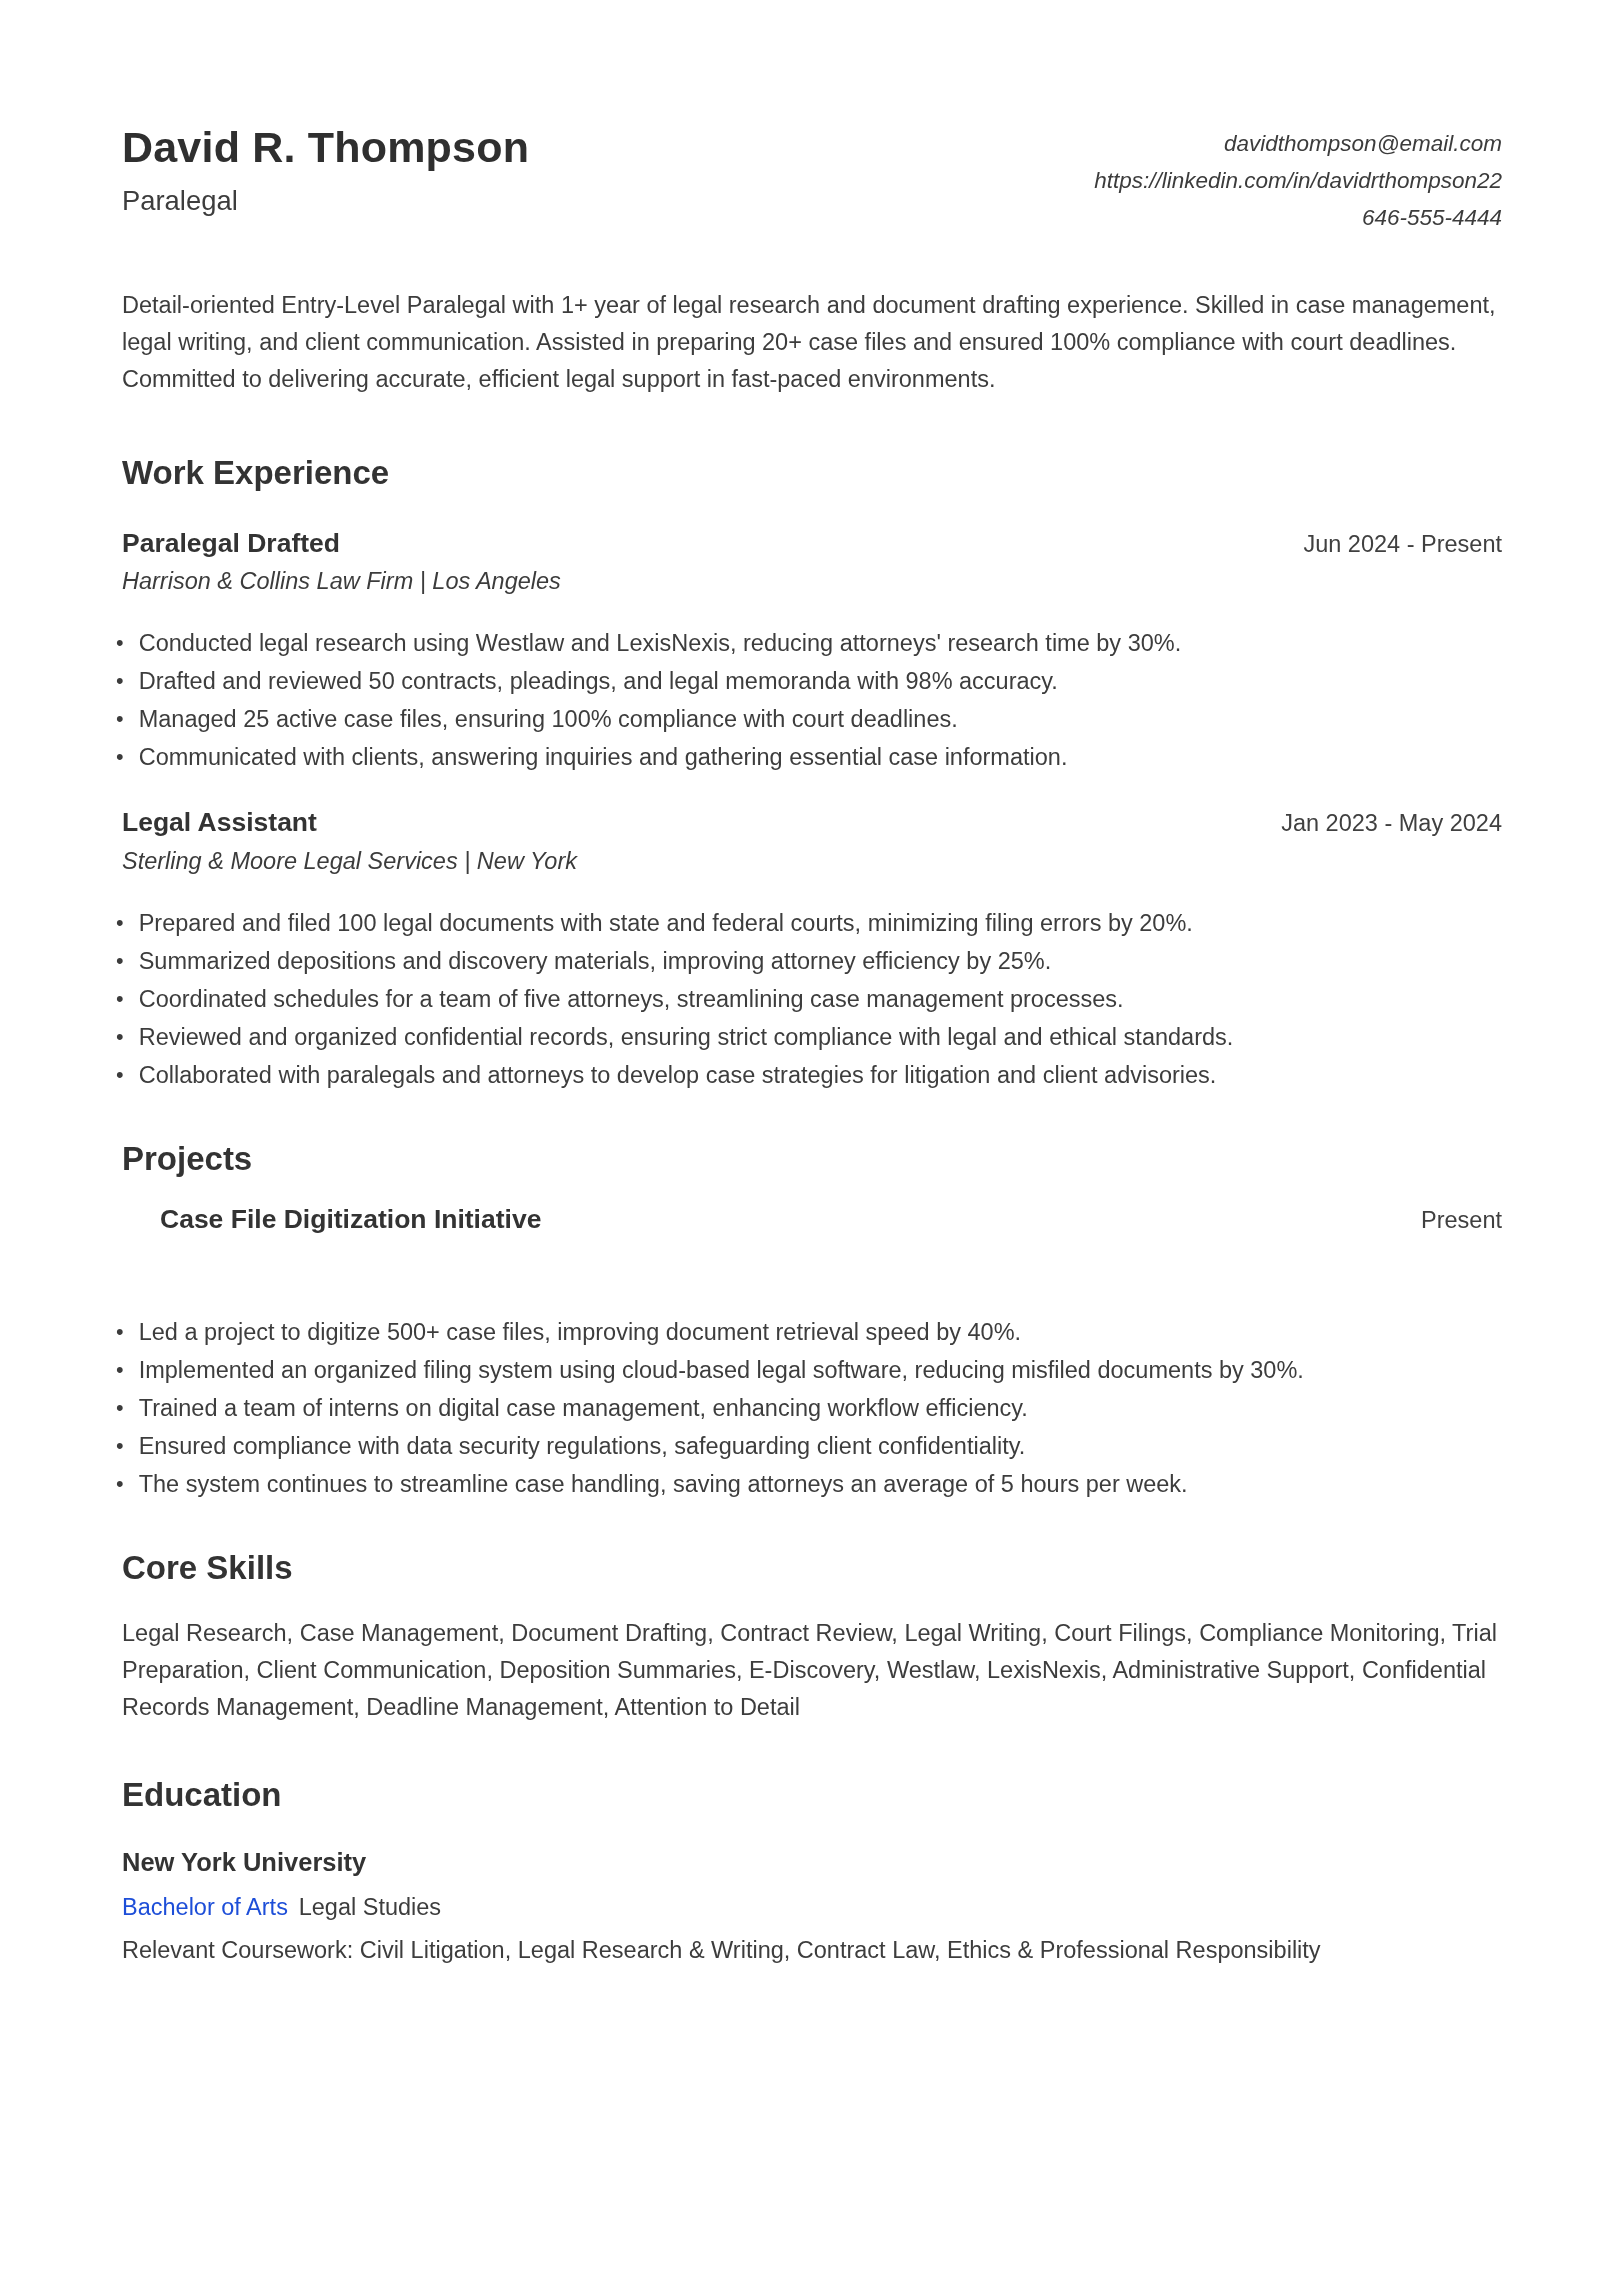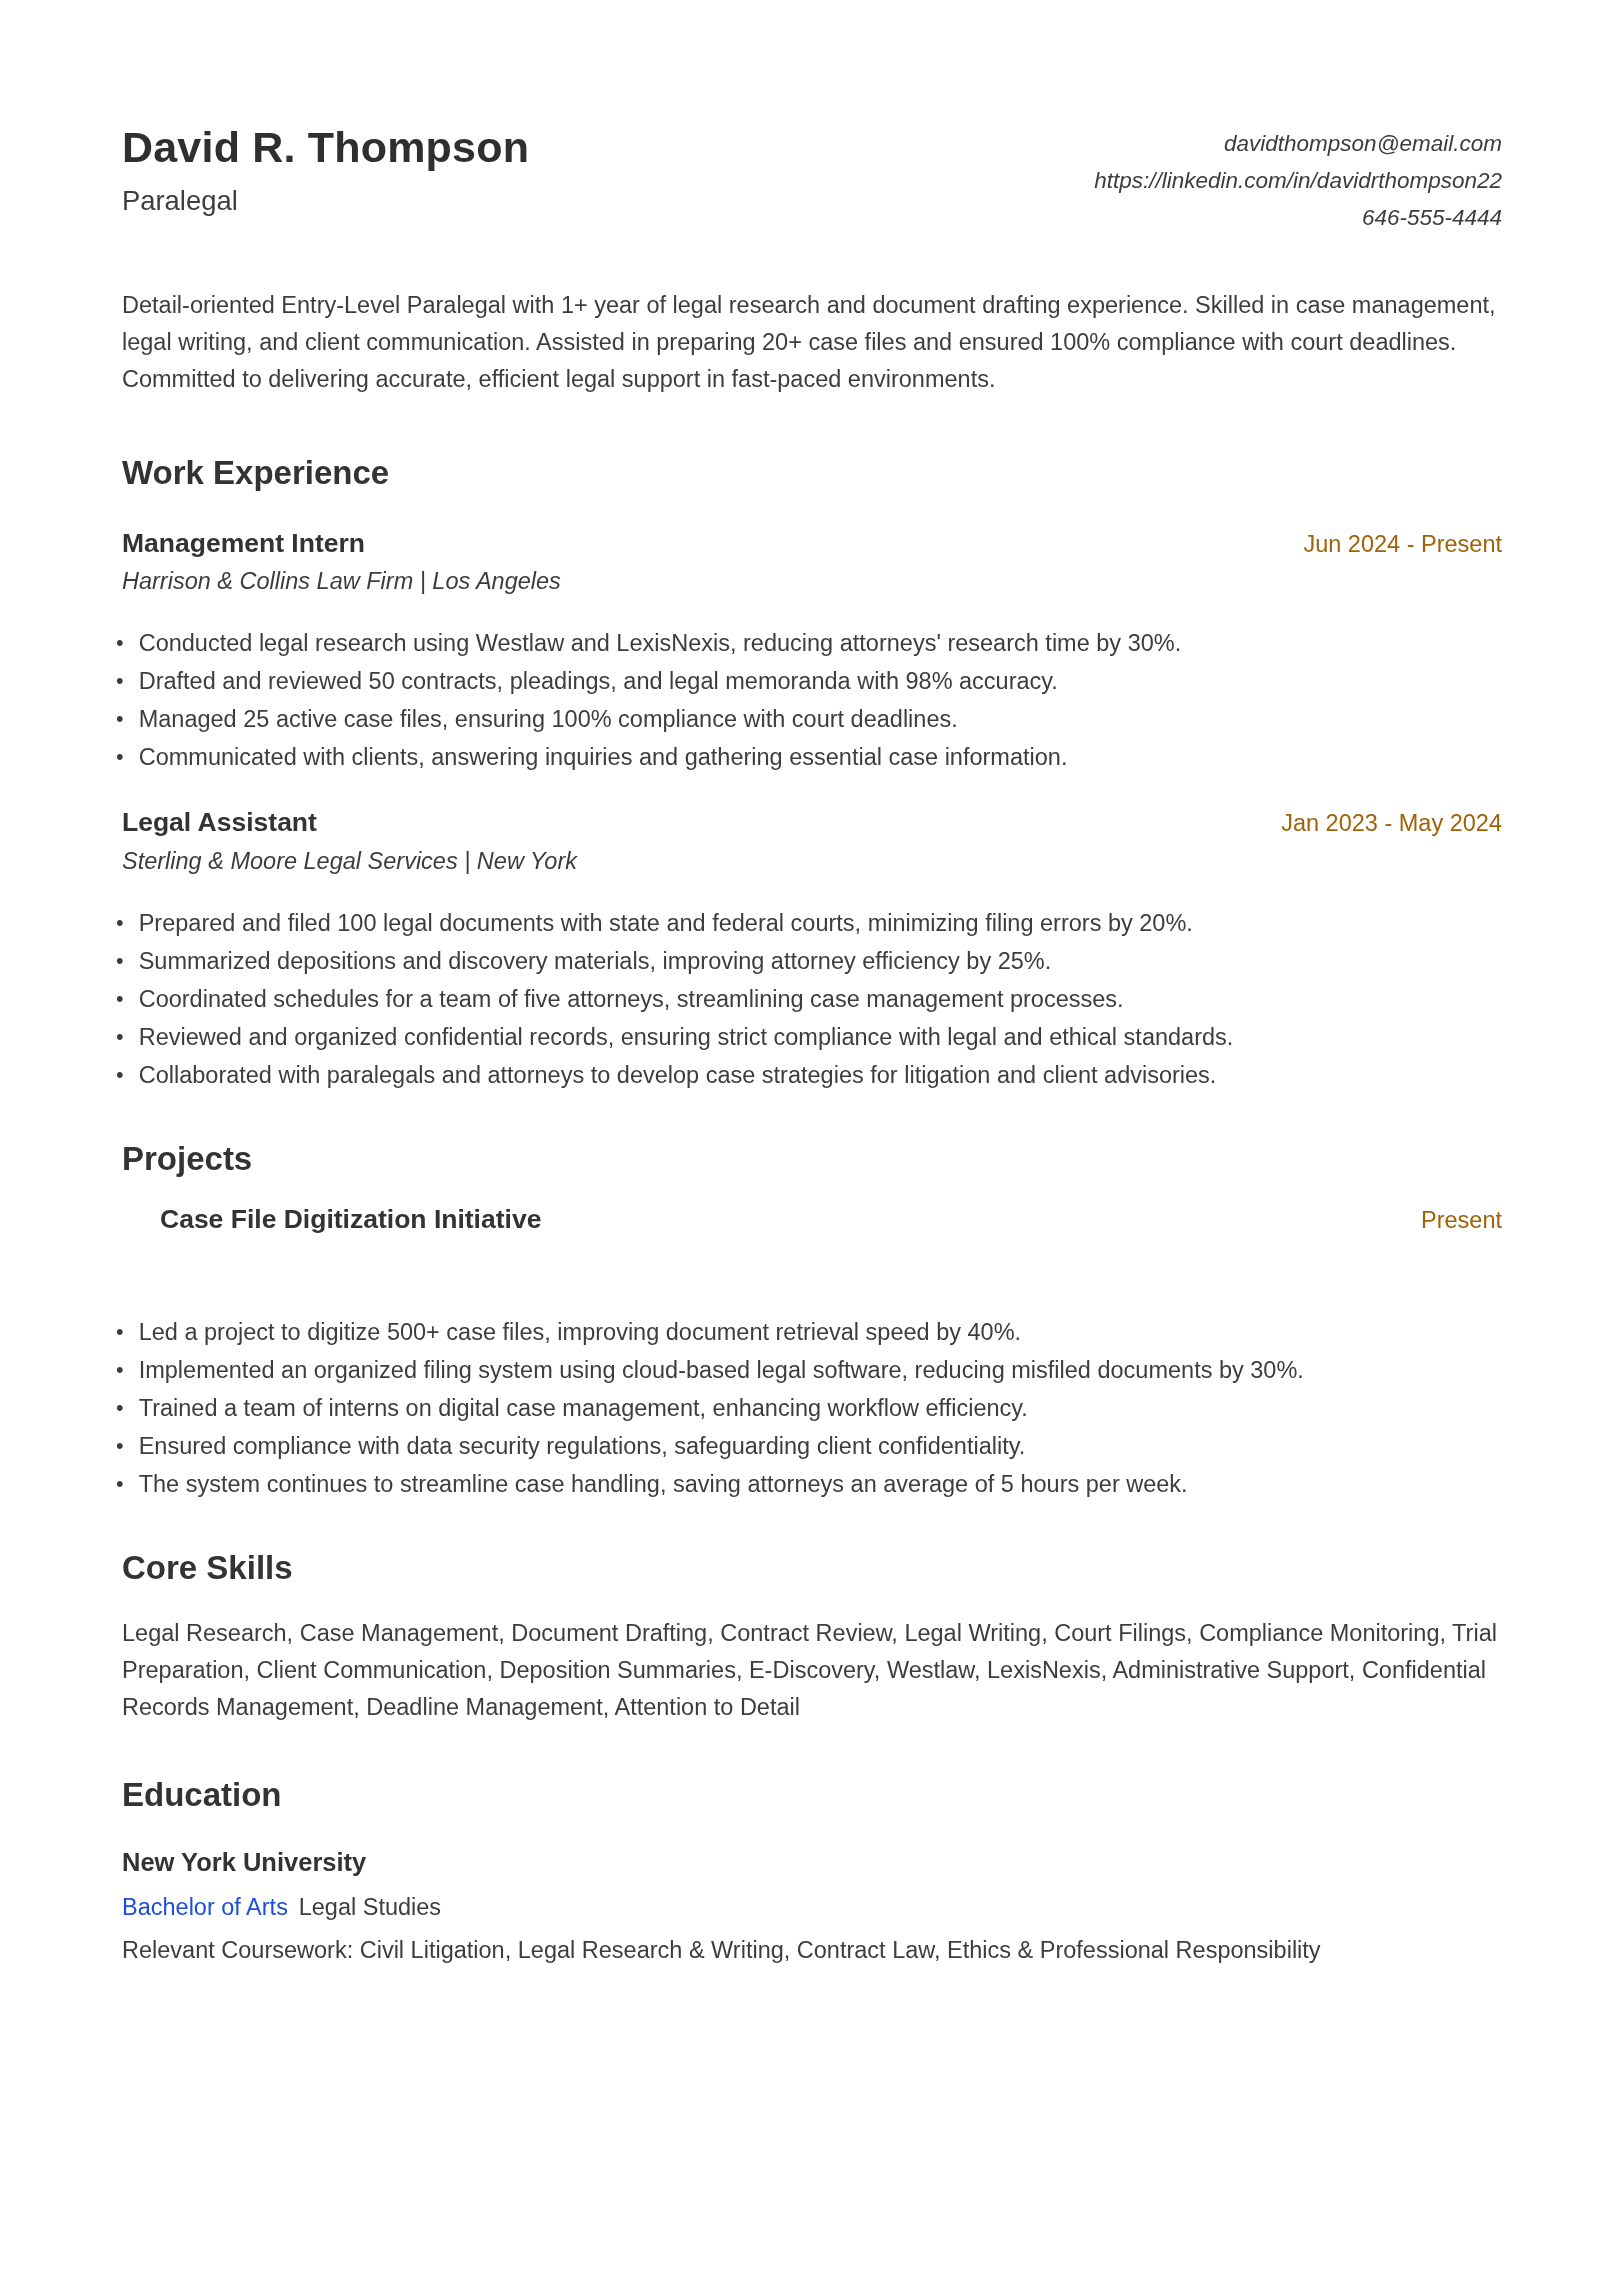--- a/index.html
+++ b/index.html
@@ -75,21 +75,21 @@
   .entry-header.job1 { margin-top: 35px; }
   .entry-header.job2 { margin-top: 31px; }
   .entry-header.project1 { margin-top: 25.5px; margin-left: 38px; }
   .entry-title {
     font-size: 26.5px;
     font-weight: 700;
     color: #333333;
   }
   .entry-dates {
     font-size: 23.5px;
-    color: #a16207;
+    color: #404040;
   }
   .entry-company {
     font-style: italic;
     font-size: 23.5px;
     color: #3c3c3c;
     margin-top: 9.8px;
   }
 
   ul.bullets {
     list-style: none;
@@ -154,21 +154,21 @@
       <div>646-555-4444</div>
     </div>
   </div>
 
   <p class="summary">Detail-oriented Entry-Level Paralegal with 1+ year of legal research and document drafting experience. Skilled in case management, legal writing, and client communication. Assisted in preparing 20+ case files and ensured 100% compliance with court deadlines. Committed to delivering accurate, efficient legal support in fast-paced environments.</p>
 
   <h2 class="section-heading mt-work">Work Experience</h2>
 
   <div>
     <div class="entry-header job1">
-      <span class="entry-title">Management Intern</span>
+      <span class="entry-title">Paralegal Drafted</span>
       <span class="entry-dates">Jun 2024 - Present</span>
     </div>
     <div class="entry-company">Harrison &amp; Collins Law Firm | Los Angeles</div>
     <ul class="bullets">
       <li>Conducted legal research using Westlaw and LexisNexis, reducing attorneys' research time by 30%.</li>
       <li>Drafted and reviewed 50 contracts, pleadings, and legal memoranda with 98% accuracy.</li>
       <li>Managed 25 active case files, ensuring 100% compliance with court deadlines.</li>
       <li>Communicated with clients, answering inquiries and gathering essential case information.</li>
     </ul>
   </div>

